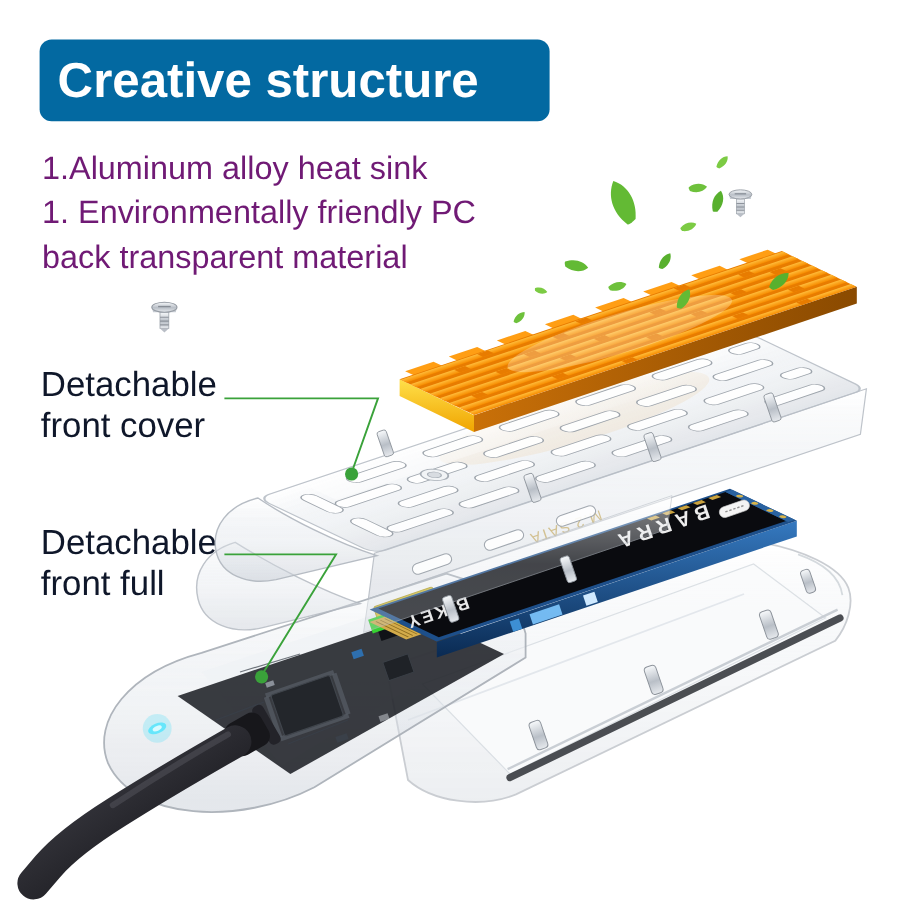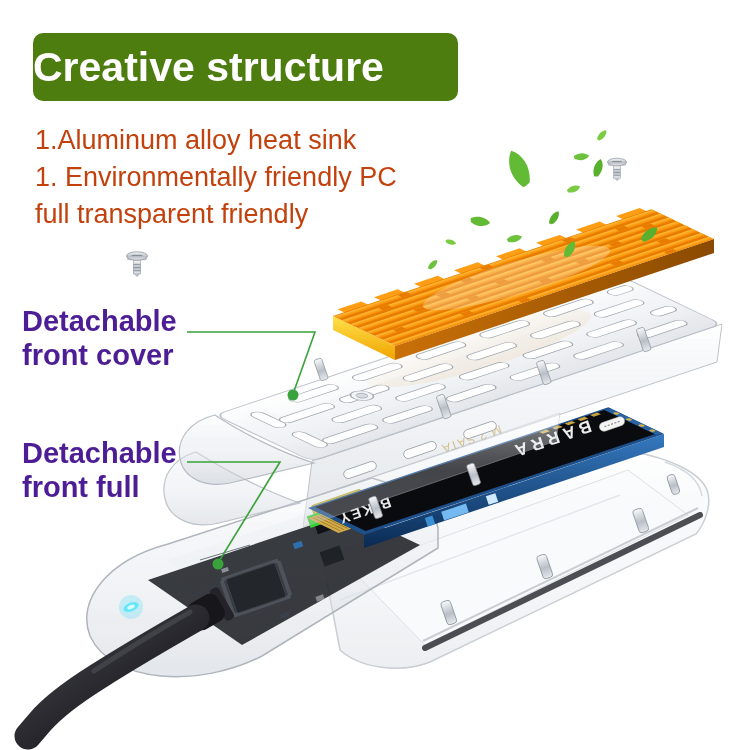--- a/index.html
+++ b/index.html
@@ -1,41 +1,41 @@
 <!DOCTYPE html>
 <html><head>
 <meta charset="utf-8">
 <title>Creative structure</title>
 <style>
   html,body{margin:0;padding:0;background:#fff;}
   .stage{position:relative;width:750px;height:750px;background:#ffffff;overflow:hidden;
          font-family:"Liberation Sans",sans-serif;}
-  .banner{position:absolute;left:33px;top:33px;width:425px;height:68px;background:#4d7c0f;
-          border-radius:10px;display:flex;align-items:center;box-sizing:border-box;}
+  .banner{position:absolute;left:33px;top:33px;width:425px;height:68px;background:#0369a1;
+          border-radius:10px;display:flex;align-items:center;padding-left:15px;box-sizing:border-box;}
   .banner span{color:#ffffff;font-size:41px;font-weight:700;letter-spacing:0px;}
-  .features{position:absolute;left:35px;top:122px;font-size:27px;line-height:37px;color:#c2410c;}
-  .callout{position:absolute;left:22px;font-size:29px;line-height:34px;color:#4c1d95;font-weight:bold;}
+  .features{position:absolute;left:35px;top:122px;font-size:27px;line-height:37px;color:#701a75;}
+  .callout{position:absolute;left:34px;font-size:29px;line-height:34px;color:#0f172a;}
   .co-back{top:304px;}
   .co-front{top:436px;}
   svg.scene{position:absolute;left:0;top:0;}
   .features div{white-space:nowrap;}
 </style>
 </head>
 <body>
 
 <div class="stage">
 
   <div class="banner">
     <span>Creative structure</span>
   </div>
 
   <div class="features">
     <div>1.Aluminum alloy heat sink</div>
     <div>1. Environmentally friendly PC</div>
-    <div>full transparent friendly</div>
+    <div>back transparent material</div>
   </div>
 
   <div class="callout co-back">
     <div>Detachable</div>
     <div>front cover</div>
   </div>
 
   <div class="callout co-front">
     <div>Detachable</div>
     <div>front full</div>

